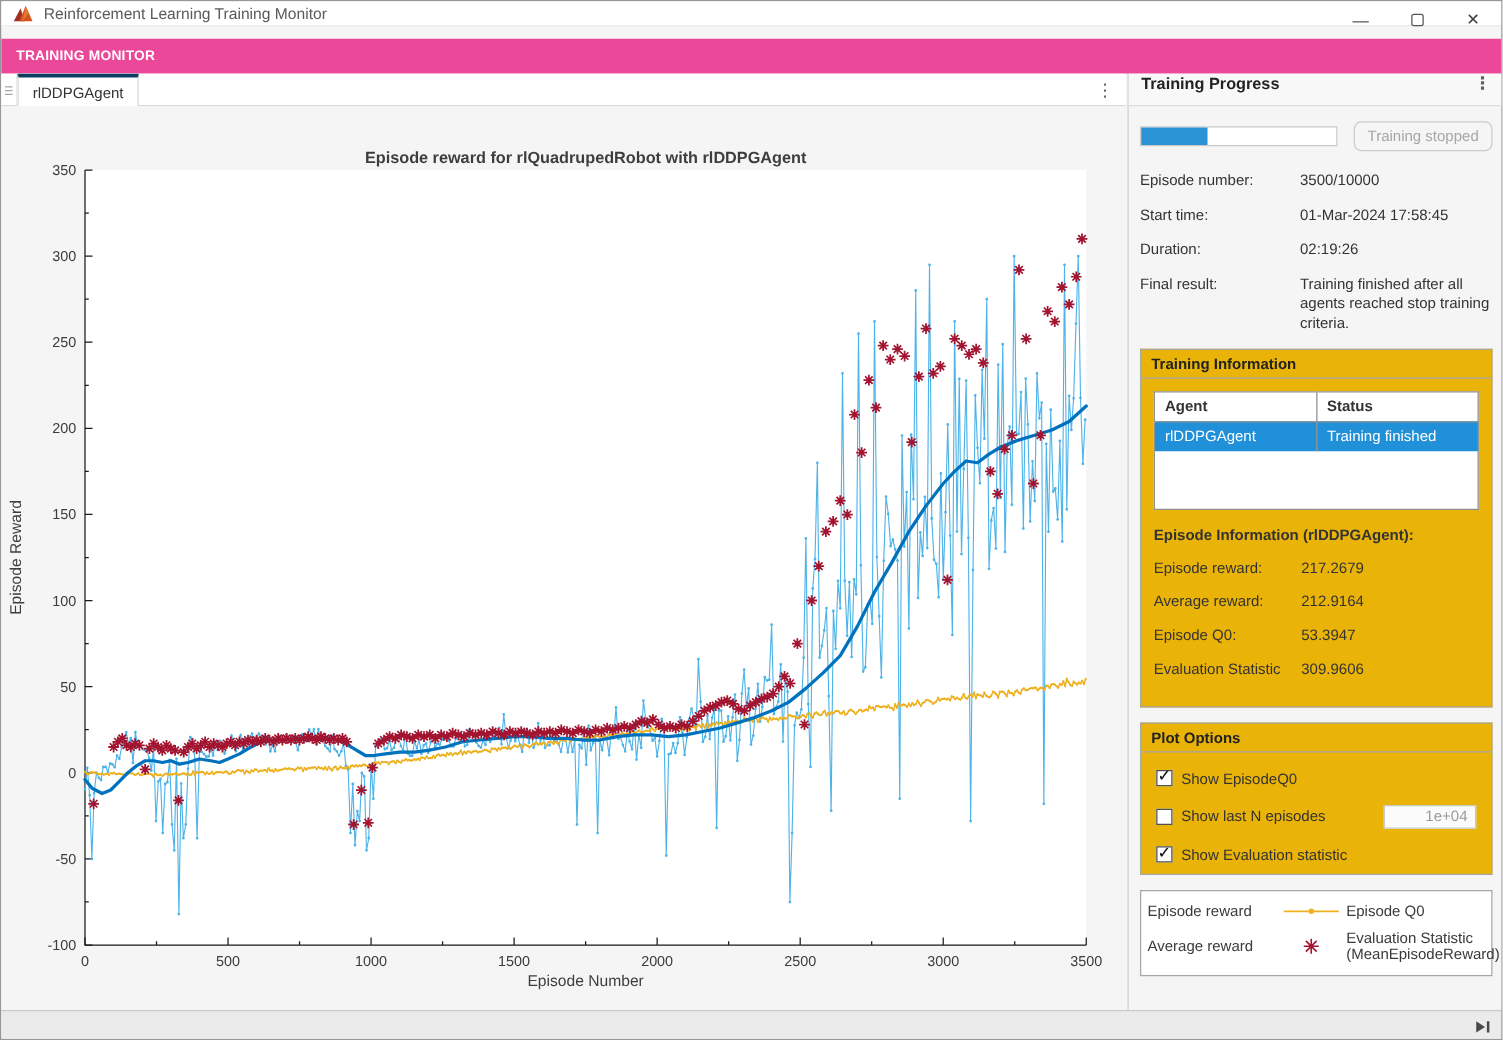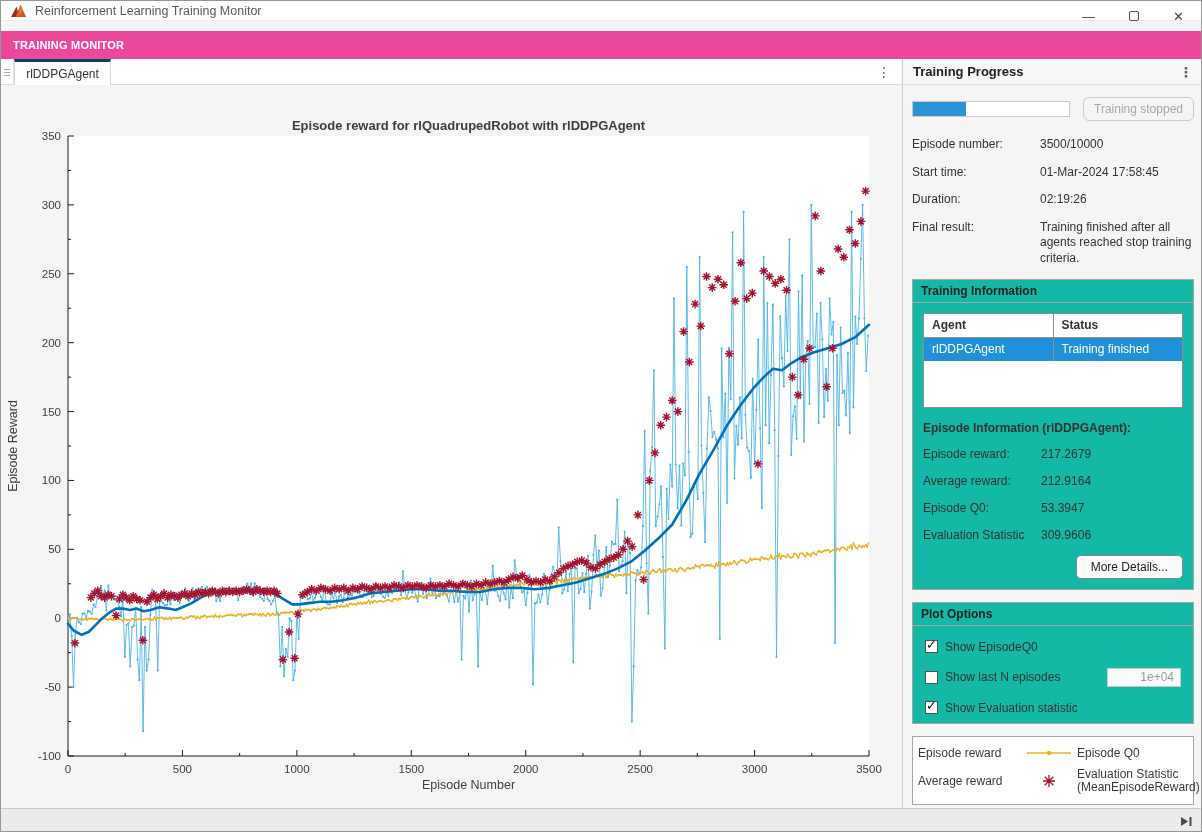--- a/index.html
+++ b/index.html
@@ -21,34 +21,34 @@
   .tabstrip { position:absolute; left:0; top:0; width:100%; height:26px; background:#ffffff; border-bottom:1px solid #d8d8d8; }
   .grip { position:absolute; left:0; top:0; width:13px; height:26px; border-right:1px solid #e4e4e4; display:flex; flex-direction:column; justify-content:center; align-items:center; gap:2px; }
   .grip i { display:block; width:6px; height:1px; background:#a8a8a8; }
   .doc-tab { position:absolute; left:13px; top:0; width:97px; height:26px; background:#fff; border-top:3px solid #0b3d61; border-left:1px solid #d8d8d8; border-right:1px solid #d8d8d8; display:flex; align-items:center; justify-content:center; font-size:12px; color:#333; }
   .kebab { color:#5f5f5f; font-size:14px; line-height:1; }
   .tab-kebab { position:absolute; right:10px; top:0; height:26px; display:flex; align-items:center; }
   .figure { position:absolute; left:0; top:26px; width:900px; height:723px; background:#f5f5f5; }
 
   
   .right-pane { position:absolute; left:901px; top:58px; width:301px; height:749px; background:#f5f5f5; border-left:1px solid #cfcfcf; }
-  .rp-header { position:absolute; left:0; top:0; width:100%; height:26px; background:#f8f8f8; border-bottom:1px solid #ddd; display:flex; align-items:center; padding:0 10px; font-size:13px; font-weight:bold; color:#222; }
+  .rp-header { position:absolute; left:0; top:0; width:100%; height:26px; background:#f8f8f8; border-bottom:1px solid #ddd; display:flex; padding:0 10px; font-size:13px; font-weight:bold; color:#222; }
   .rp-header .kebab { margin-left:auto; }
   .rp-body { position:absolute; left:0; top:26px; width:100%; height:723px; padding:10px 9px 0 9px; font-size:12px; color:#333; }
 
   .prog-row { display:flex; align-items:center; margin:2px 0 16px 0; }
   .prog-track { width:158px; height:16px; background:#ffffff; border:1px solid #c9c9c9; }
   .prog-fill { height:100%; }
   .ghost-btn { margin-left:auto; background:#f5f5f5; border:1px solid #cbcbcb; border-radius:6px; color:#a6a6a6; font-size:12px; padding:4px 10px; }
 
   .field { display:flex; margin-bottom:12px; }
   .field .lbl { width:128px; flex:none; }
   .field .val { flex:1; line-height:1.3; }
 
-  .groupbox { border:1px solid #a6a6a6; margin-bottom:12px; background:#14b8a6; }
+  .groupbox { border:1px solid #a6a6a6; margin-bottom:12px; background:#eab308; }
   .gb-header { font-weight:bold; font-size:12px; color:#222; padding:4px 8px; border-bottom:1px solid #a6a6a6; }
   .gb-body { padding:10px; }
 
   table.agents { width:100%; border-collapse:collapse; background:#fff; border:1px solid #8f8f8f; }
   table.agents th, table.agents td { font-size:12px; text-align:left; padding:3px 8px; height:24px; }
   table.agents th { font-weight:bold; border-bottom:1px solid #8f8f8f; }
   table.agents th + th, table.agents td + td { border-left:1px solid #8f8f8f; }
   tr.sel td { color:#fff; }
   tr.filler td { height:46px; border-left:none !important; }
   td.fill-divider { border-left:1px solid #fff !important; }
@@ -251,23 +251,20 @@
           </div>
           <div class="stat">
             <span class="lbl">Episode Q0:</span>
             <span class="val">53.3947</span>
           </div>
           <div class="stat">
             <span class="lbl">Evaluation Statistic</span>
             <span class="val">309.9606</span>
           </div>
 
-          <div class="btn-row">
-            <button class="push-btn">More Details...</button>
-          </div>
         </div>
       </div>
 
       <div class="groupbox">
         <div class="gb-header">Plot Options</div>
         <div class="gb-body" style="padding:10px 10px 2px 10px;">
           <div class="cb-row">
             <span class="cb-box on">
                 <span class="mark">✓</span>
               </span>

